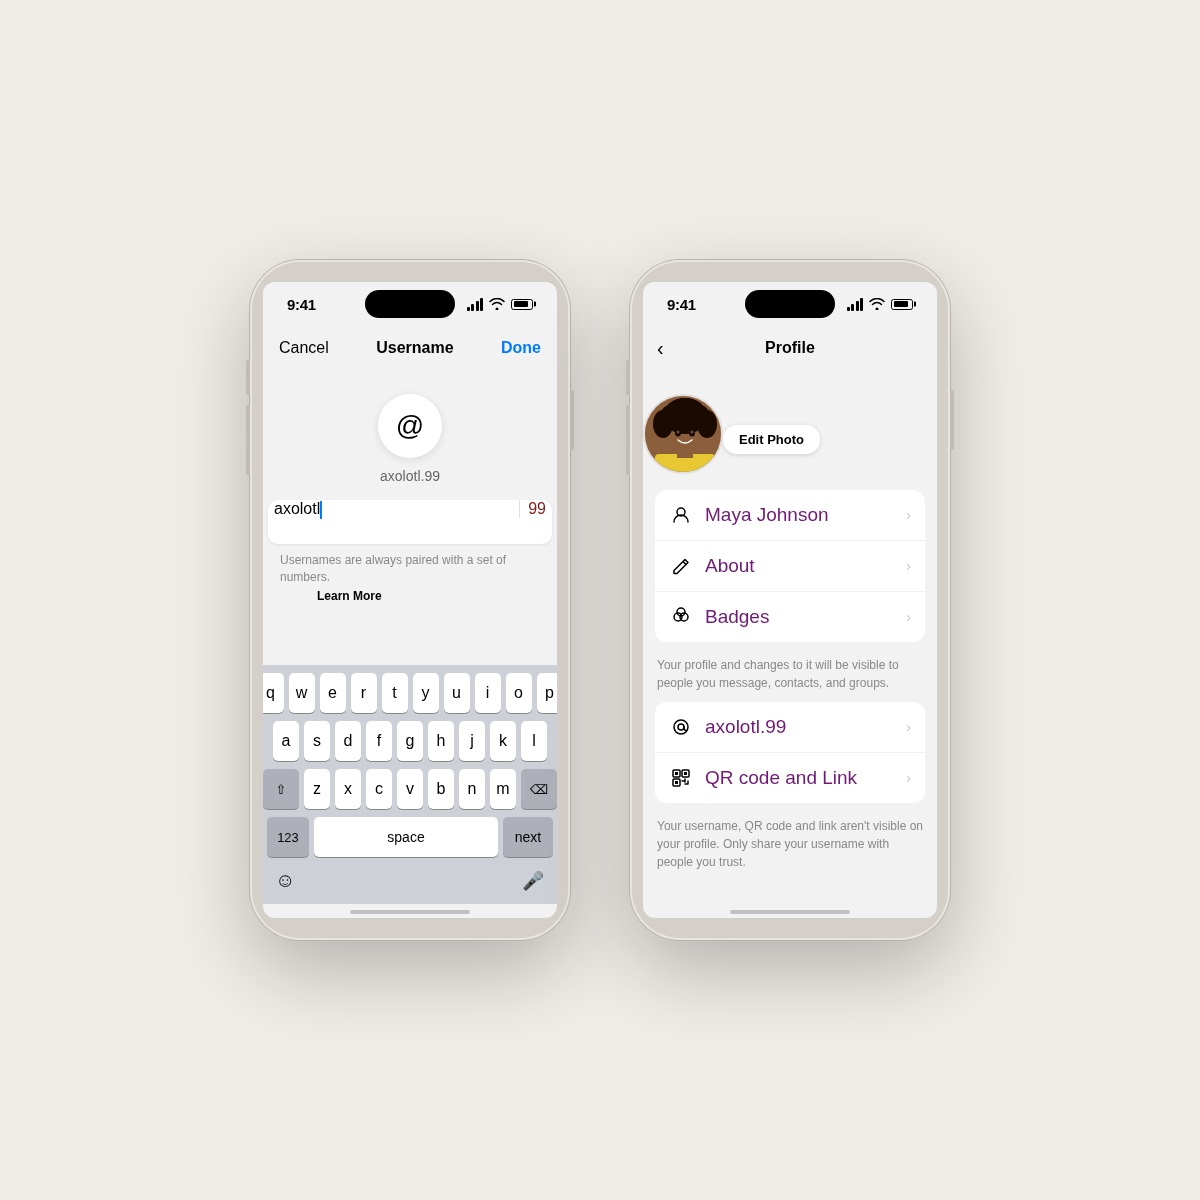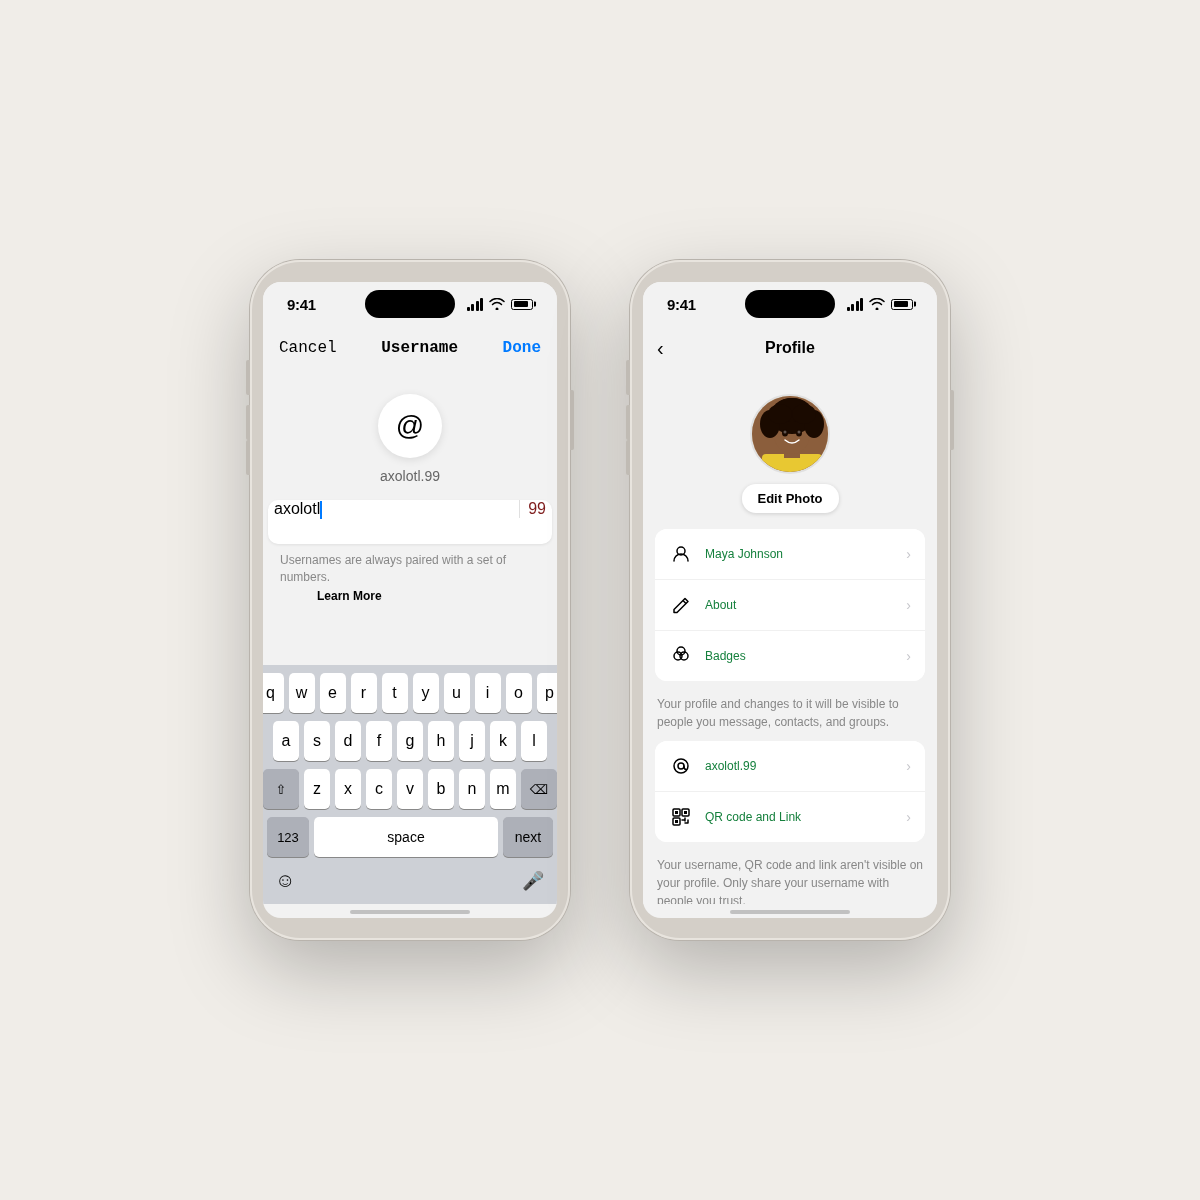--- a/index.html
+++ b/index.html
@@ -51,21 +51,21 @@
       height: 60px;
       background: #c0bbb4;
       border-radius: 0 2px 2px 0;
     }
 
     
     .screen {
       width: 294px;
       height: 636px;
       background: #f2f2f2;
-      border-radius: 18px;
+      border-radius: 12px;
       overflow: hidden;
       position: relative;
       margin-top: 22px;
       display: flex;
       flex-direction: column;
     }
 
     
     .status-bar {
       height: 44px;
@@ -144,21 +144,20 @@
 
     
     .nav-bar {
       height: 44px;
       background: #f2f2f2;
       display: flex;
       align-items: center;
       justify-content: space-between;
       padding: 0 16px;
       flex-shrink: 0;
-      font-family: Liberation Mono, monospace;
     }
     .nav-cancel {
       font-size: 16px;
       color: #000;
       font-weight: 400;
     }
     .nav-title {
       font-size: 16px;
       font-weight: 600;
       color: #000;
@@ -358,21 +357,21 @@
 
     .profile-content {
       flex: 1;
       overflow-y: auto;
       background: #f2f2f2;
       padding-bottom: 16px;
     }
 
     .profile-photo-section {
       display: flex;
-      flex-direction: column;
+      flex-direction: row;
       align-items: center;
       padding: 24px 0 16px;
     }
     .profile-avatar {
       width: 80px;
       height: 80px;
       border-radius: 50%;
       background: #c8a882;
       overflow: hidden;
       position: relative;
@@ -412,22 +411,22 @@
       width: 24px;
       height: 24px;
       display: flex;
       align-items: center;
       justify-content: center;
       margin-right: 12px;
       flex-shrink: 0;
     }
     .list-label {
       flex: 1;
-      font-size: 12px;
-      color: #15803d;
+      font-size: 19px;
+      color: #701a75;
     }
     .chevron {
       font-size: 14px;
       color: #c7c7cc;
     }
 
     .section-footer {
       font-size: 12px;
       color: #888;
       padding: 6px 14px 10px;

